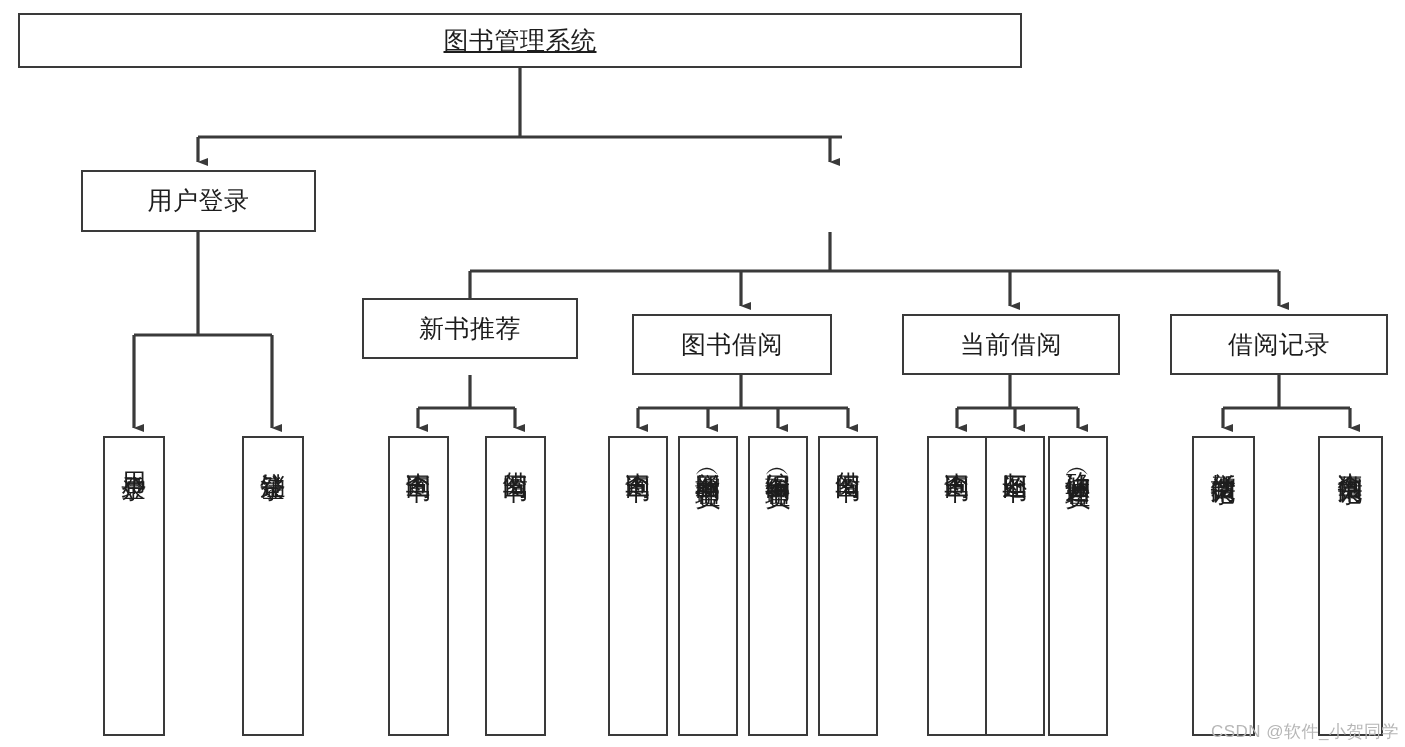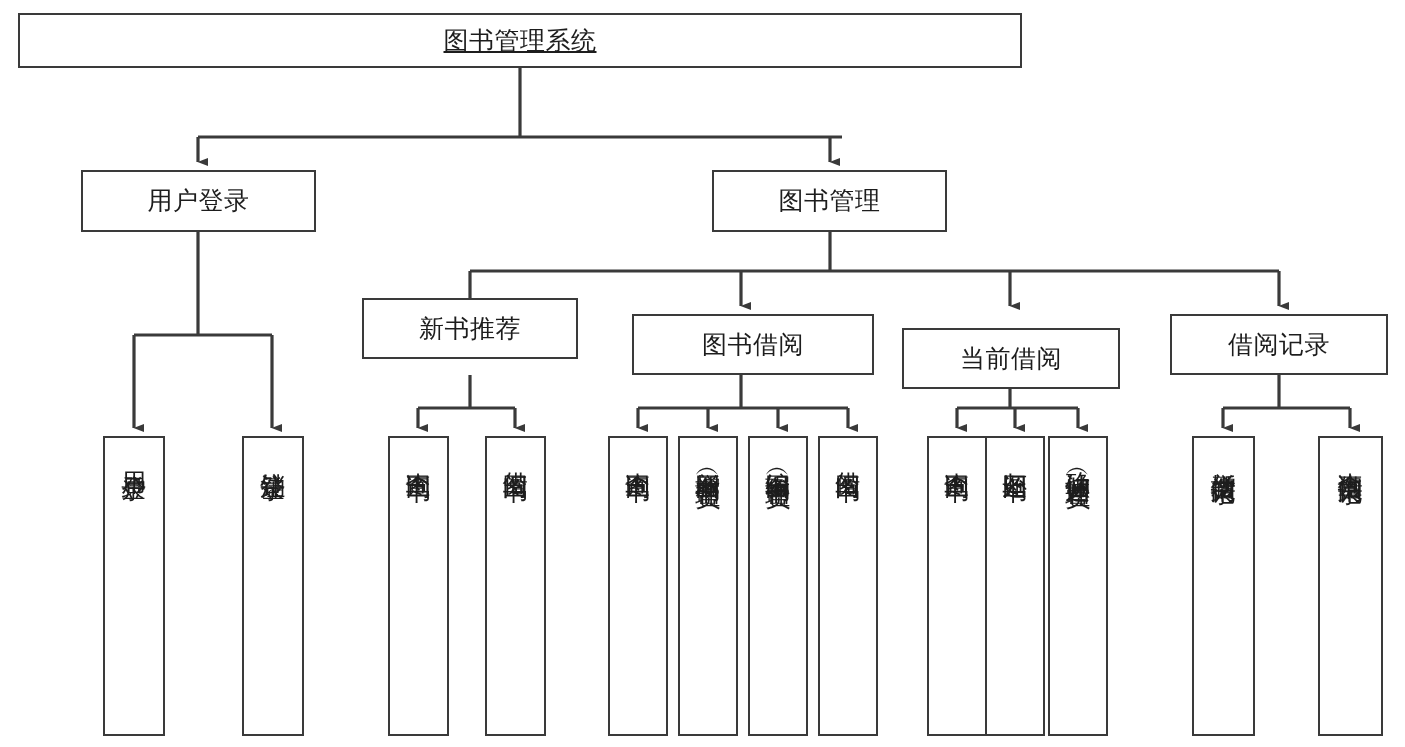--- a/index.html
+++ b/index.html
@@ -130,31 +130,28 @@
     </g>
   </svg>
 
   <div class="node root h" style="left:18px; top:13px; width:1004px; height:55px;text-decoration:underline;">
     <span class="node-label">图书管理系统</span>
   </div>
 
   <div class="node h" style="left:81px; top:170px; width:235px; height:62px;">
     <span class="node-label">用户登录</span>
   </div>
-  <div class="node h" style="left:712px; top:170px; width:235px; height:62px;">
-    <span class="node-label">图书管理</span>
-  </div>
 
   <div class="node h" style="left:362px; top:298px; width:216px; height:61px;">
     <span class="node-label">新书推荐</span>
   </div>
-  <div class="node h" style="left:632px; top:314px; width:242px; height:61px;">
+  <div class="node h" style="left:632px; top:314px; width:200px; height:61px;">
     <span class="node-label">图书借阅</span>
   </div>
-  <div class="node h" style="left:902px; top:328px; width:218px; height:61px;">
+  <div class="node h" style="left:902px; top:314px; width:218px; height:61px;">
     <span class="node-label">当前借阅</span>
   </div>
   <div class="node h" style="left:1170px; top:314px; width:218px; height:61px;">
     <span class="node-label">借阅记录</span>
   </div>
 
   <div class="node v" style="left:103px; top:436px; width:62px; height:300px;">
     <span class="node-label">用户登录</span>
   </div>
   <div class="node v" style="left:242px; top:436px; width:62px; height:300px;">
@@ -191,13 +188,14 @@
     <span class="node-label">确认归还（管理员）</span>
   </div>
 
   <div class="node v" style="left:1192px; top:436px; width:63px; height:300px;">
     <span class="node-label">新增借阅记录</span>
   </div>
   <div class="node v" style="left:1318px; top:436px; width:65px; height:300px;">
     <span class="node-label">查询借阅记录</span>
   </div>
 
+  <div id="watermark">CSDN @软件_小贺同学</div>
 </div>
 
 </body></html>

